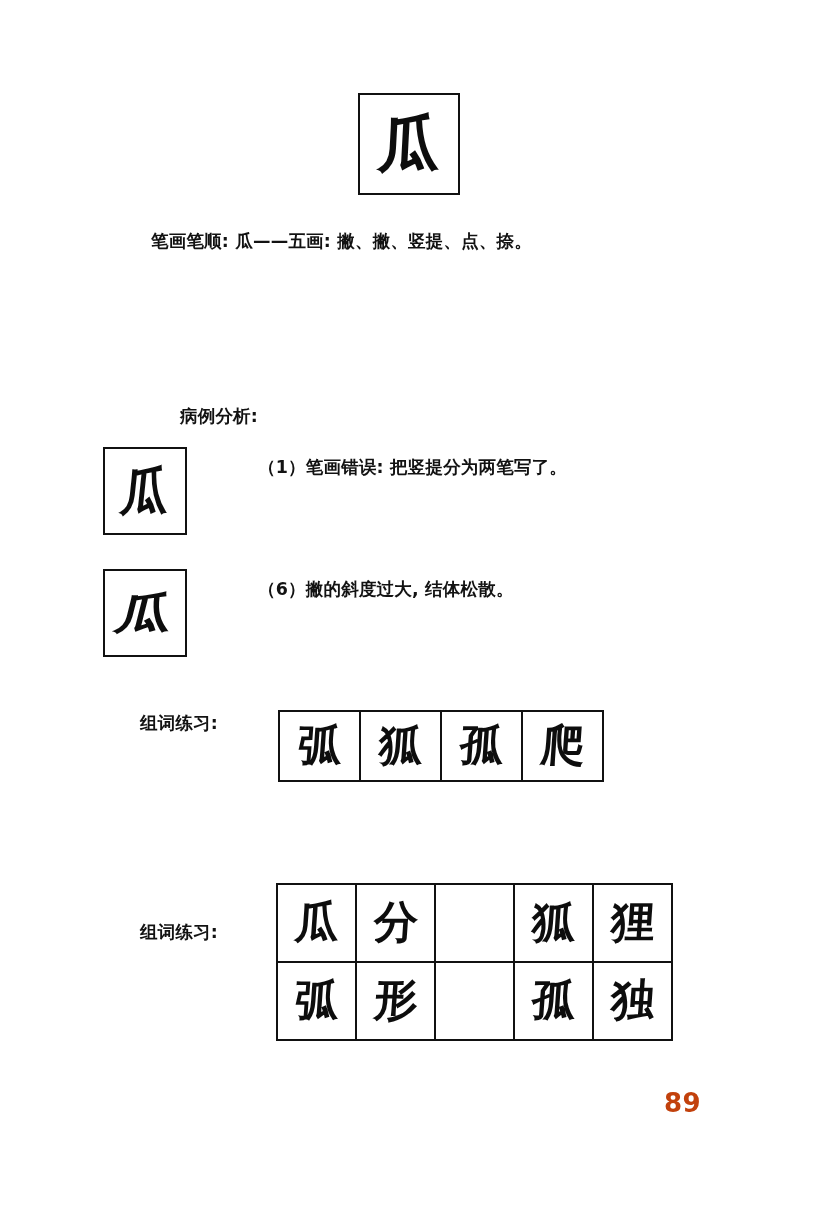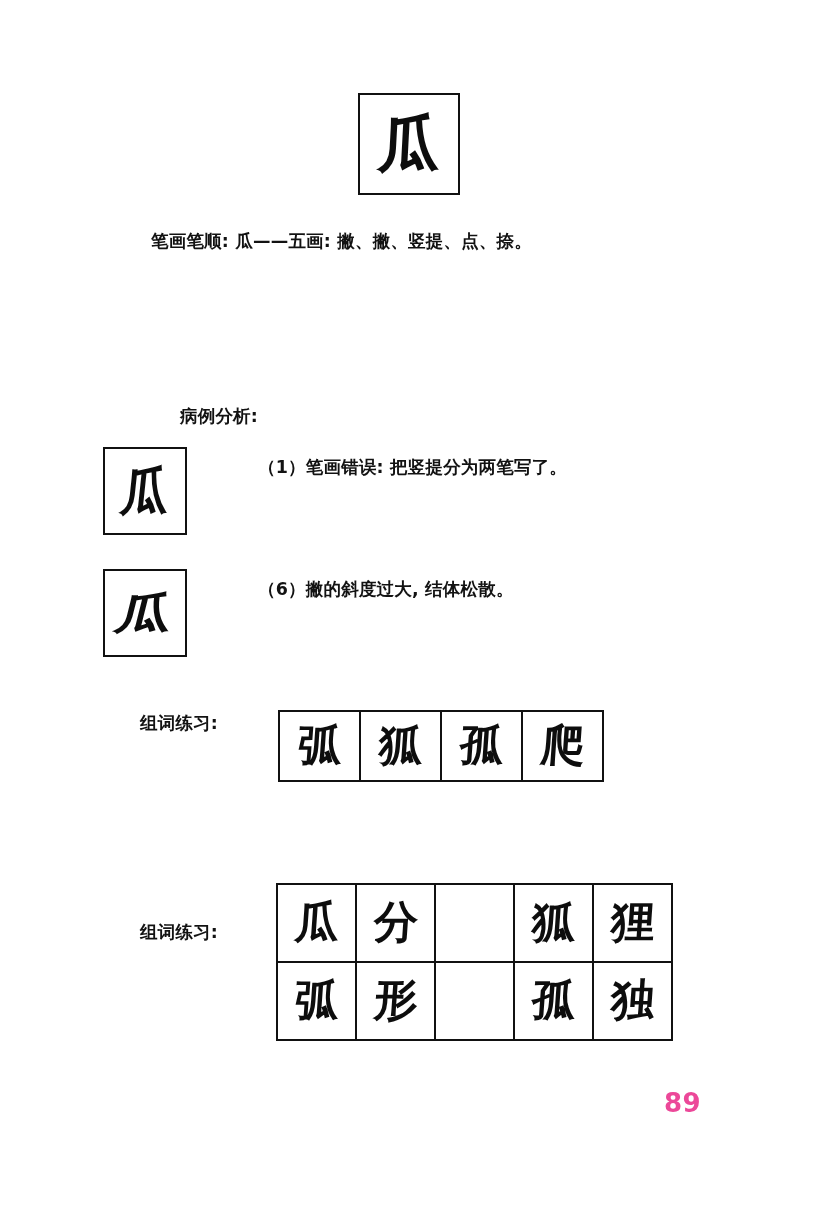--- a/index.html
+++ b/index.html
@@ -181,21 +181,21 @@
   #words-grid .cell > span { transform: skewX(-4deg); display: block; }
 
   
   #page-number {
     position: absolute;
     left: 664px;
     top: 1088px;
     font-family: "DejaVu Sans", sans-serif;
     font-size: 26px;
     font-weight: 700;
-    color: #ec4899;
+    color: #c2410c;
     letter-spacing: 0.5px;
   }
 </style>
 </head>
 <body>
 
 <div id="page">
 
   <div class="hero-box">
     <div class="hero-glyph">瓜</div>

